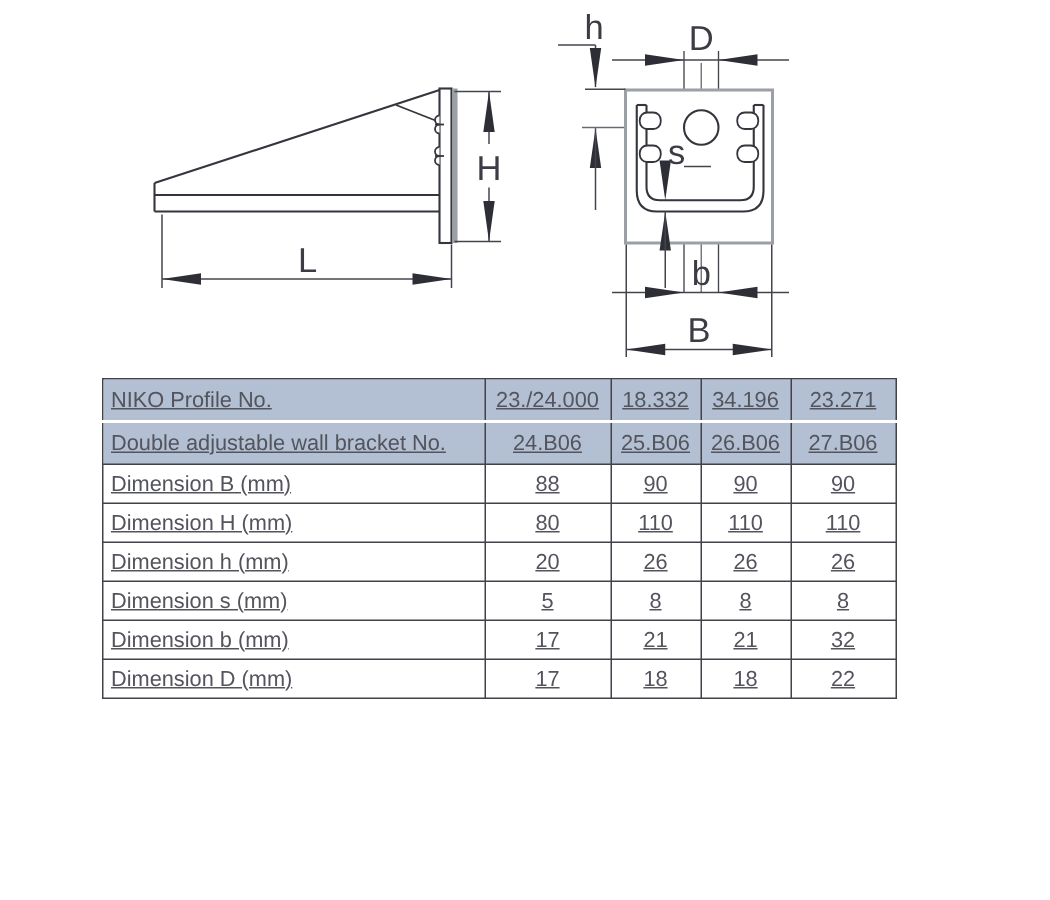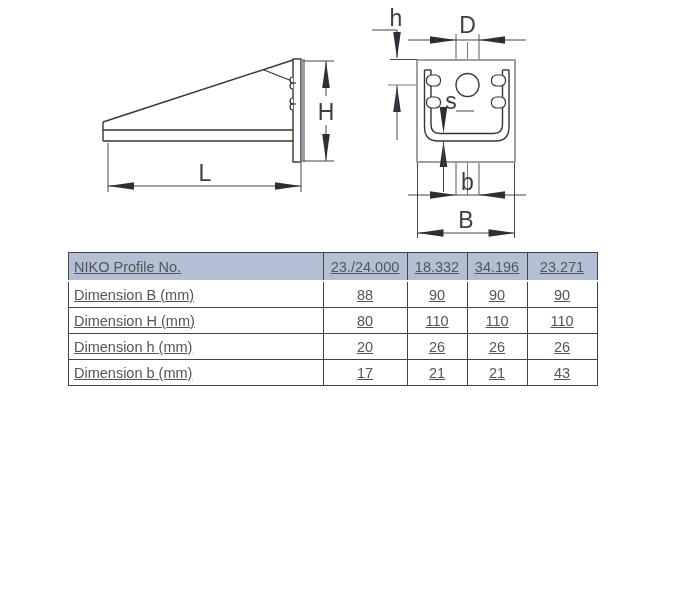--- a/index.html
+++ b/index.html
@@ -136,20 +136,27 @@
         <col style="width:70px">
     </colgroup>
     <tbody>
       <tr class="hdr hdr-top">
         <td class="lbl">NIKO Profile No.</td>
         <td class="val">23./24.000</td>
         <td class="val">18.332</td>
         <td class="val">34.196</td>
         <td class="val">23.271</td>
       </tr>
+      <tr class="hdr">
+        <td class="lbl">Double adjustable wall bracket No.</td>
+        <td class="val">24.B06</td>
+        <td class="val">25.B06</td>
+        <td class="val">26.B06</td>
+        <td class="val">27.B06</td>
+      </tr>
       <tr>
         <td class="lbl">Dimension B (mm)</td>
         <td class="val">88</td>
         <td class="val">90</td>
         <td class="val">90</td>
         <td class="val">90</td>
       </tr>
       <tr>
         <td class="lbl">Dimension H (mm)</td>
         <td class="val">80</td>
@@ -158,21 +165,35 @@
         <td class="val">110</td>
       </tr>
       <tr>
         <td class="lbl">Dimension h (mm)</td>
         <td class="val">20</td>
         <td class="val">26</td>
         <td class="val">26</td>
         <td class="val">26</td>
       </tr>
       <tr>
+        <td class="lbl">Dimension s (mm)</td>
+        <td class="val">5</td>
+        <td class="val">8</td>
+        <td class="val">8</td>
+        <td class="val">8</td>
+      </tr>
+      <tr>
         <td class="lbl">Dimension b (mm)</td>
         <td class="val">17</td>
         <td class="val">21</td>
         <td class="val">21</td>
-        <td class="val">43</td>
+        <td class="val">32</td>
+      </tr>
+      <tr>
+        <td class="lbl">Dimension D (mm)</td>
+        <td class="val">17</td>
+        <td class="val">18</td>
+        <td class="val">18</td>
+        <td class="val">22</td>
       </tr>
     </tbody>
   </table>
 </div>
 
 </body></html>

